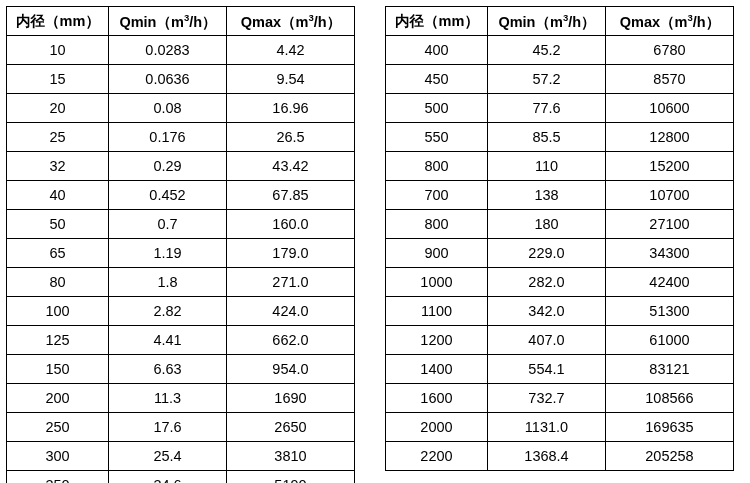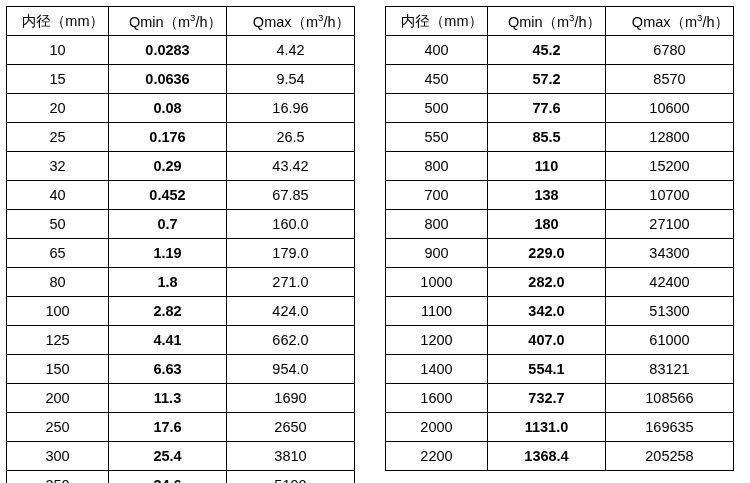--- a/index.html
+++ b/index.html
@@ -33,29 +33,30 @@
     font-weight: normal;
     font-size: 14.5px;
     line-height: 1.0;
     height: 29px;
     padding: 0 4px;
     text-align: center;
     white-space: nowrap;
     box-sizing: border-box;
   }
   table.dtable thead th {
-    text-align: right;
+    text-align: center;
     font-size: 14.5px;
     padding-left: 5px;
+    font-weight: bold;
   }
   table.dtable thead th.c0 { width: 102px; }
   table.dtable thead th.c1 { width: 118px; }
   table.dtable thead th.c2 { width: 128px; }
   table.dtable tbody td.c0 { width: 102px; }
-  table.dtable tbody td.c1 { width: 118px; font-weight: bold; }
+  table.dtable tbody td.c1 { width: 118px; }
   table.dtable tbody td.c2 { width: 128px; }
   .sup { font-size: 9.5px; vertical-align: super; }
 </style>
 </head>
 <body>
 
 <div class="sheet">
   <table class="dtable">
     <thead>
       <tr>

